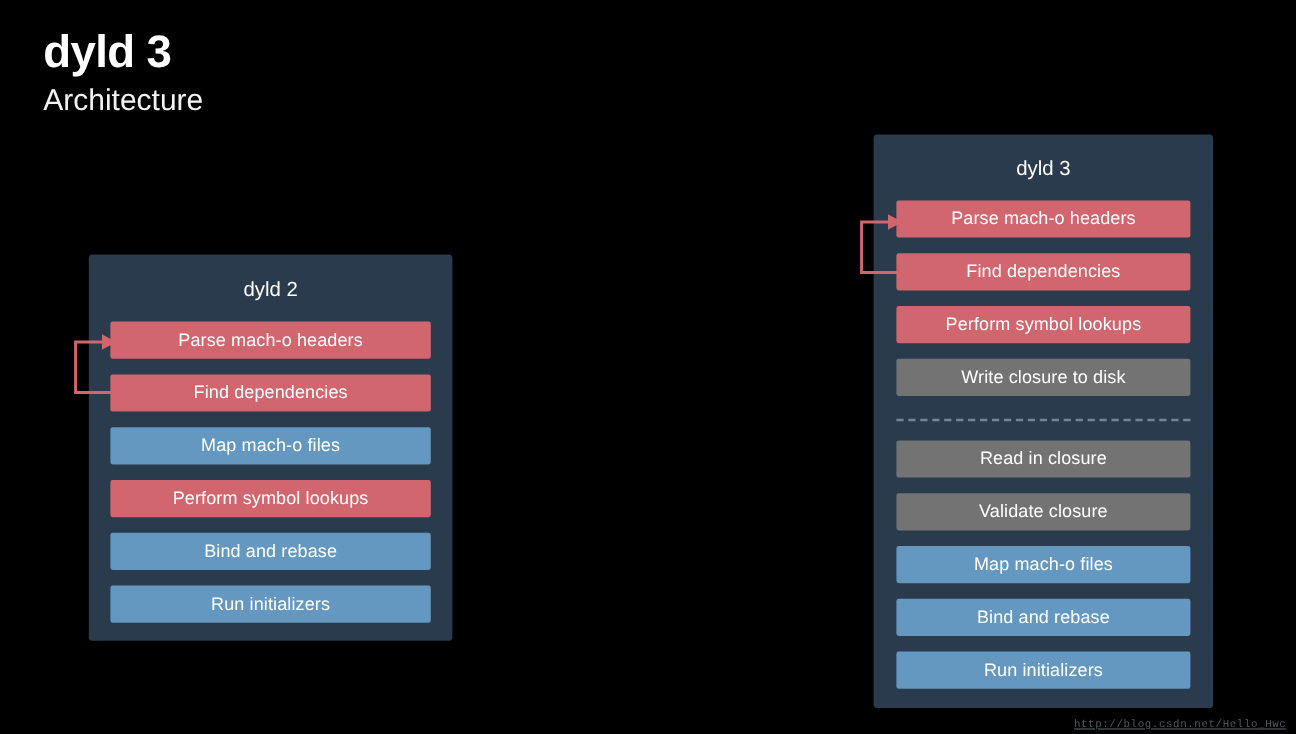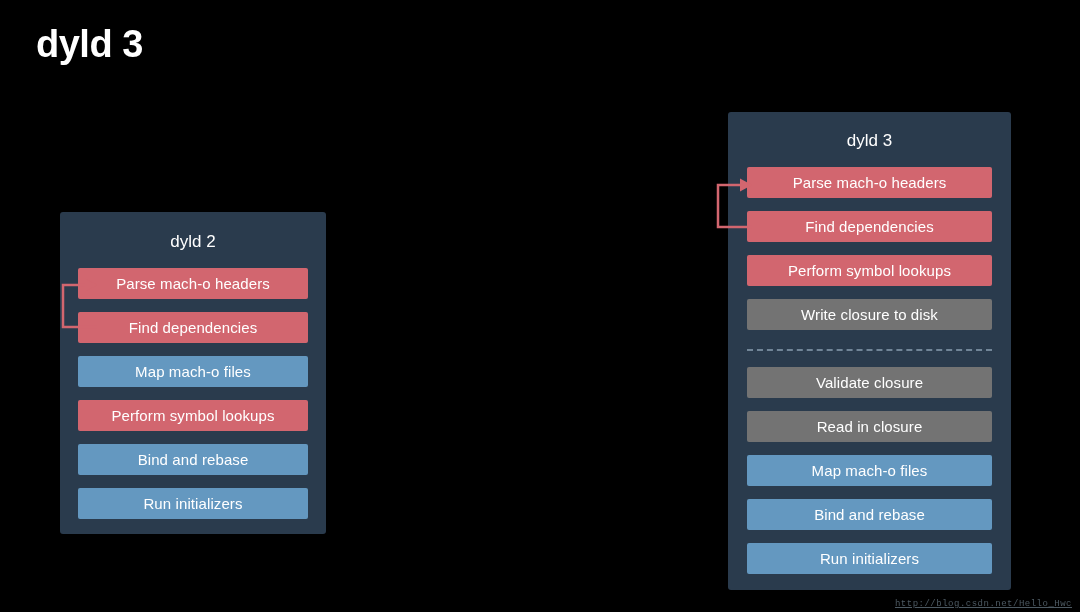--- a/index.html
+++ b/index.html
@@ -75,23 +75,23 @@
 
   .divider {
     border-top: 2px dashed #7f94a6;
     opacity: 0.85;
     width: 100%;
     height: 0;
   }
 
   
   #panel-dyld2 {
-    left: 60px;
+    left: 74px;
     top: 212px;
-    width: 266px;
+    width: 303px;
     height: 322px;
     padding: 12px 18px 14px 18px;
   }
   #panel-dyld2 .panel-title { margin: 8px 0 16px 0; }
   #panel-dyld2 .row { height: 31px; margin-bottom: 13px; }
   #panel-dyld2 .row:last-child { margin-bottom: 0; }
 
   
   #panel-dyld3 {
     left: 728px;
@@ -129,20 +129,21 @@
     letter-spacing: 0.5px;
     white-space: nowrap;
     text-decoration: underline;
   }
 </style>
 </head>
 <body>
 
 <div class="slide-heading">
   <div class="slide-title">dyld 3</div>
+  <div class="slide-subtitle">Architecture</div>
 </div>
 
 <div class="panel" id="panel-dyld2">
   <div class="panel-title">dyld 2</div>
   <div class="rows" id="rows-dyld2">
       <div class="row red">Parse mach-o headers</div>
       <div class="row red">Find dependencies</div>
       <div class="row blue">Map mach-o files</div>
       <div class="row red">Perform symbol lookups</div>
       <div class="row blue">Bind and rebase</div>
@@ -160,22 +161,22 @@
 <div class="panel" id="panel-dyld3">
   <div class="panel-title">dyld 3</div>
   <div class="rows" id="rows-dyld3">
       <div class="row red">Parse mach-o headers</div>
       <div class="row red">Find dependencies</div>
       <div class="row red">Perform symbol lookups</div>
       <div class="row green">Write closure to disk</div>
       <div class="divider-wrap">
         <div class="divider"></div>
       </div>
+      <div class="row green">Read in closure</div>
       <div class="row green">Validate closure</div>
-      <div class="row green">Read in closure</div>
       <div class="row blue">Map mach-o files</div>
       <div class="row blue">Bind and rebase</div>
       <div class="row blue">Run initializers</div>
     </div>
 </div>
 
 <div class="loop-arrow" id="loop-arrow-dyld3">
   <svg width="42" height="62" viewBox="0 0 42 62" xmlns="http://www.w3.org/2000/svg">
     <path d="M 42 55 L 8 55 L 8 13 L 30 13" stroke="#d2666f" stroke-width="2.5" fill="none" stroke-linecap="butt" stroke-linejoin="miter"></path>
     <path d="M 30 6.5 L 42 13 L 30 19.5 Z" fill="#d2666f"></path>

